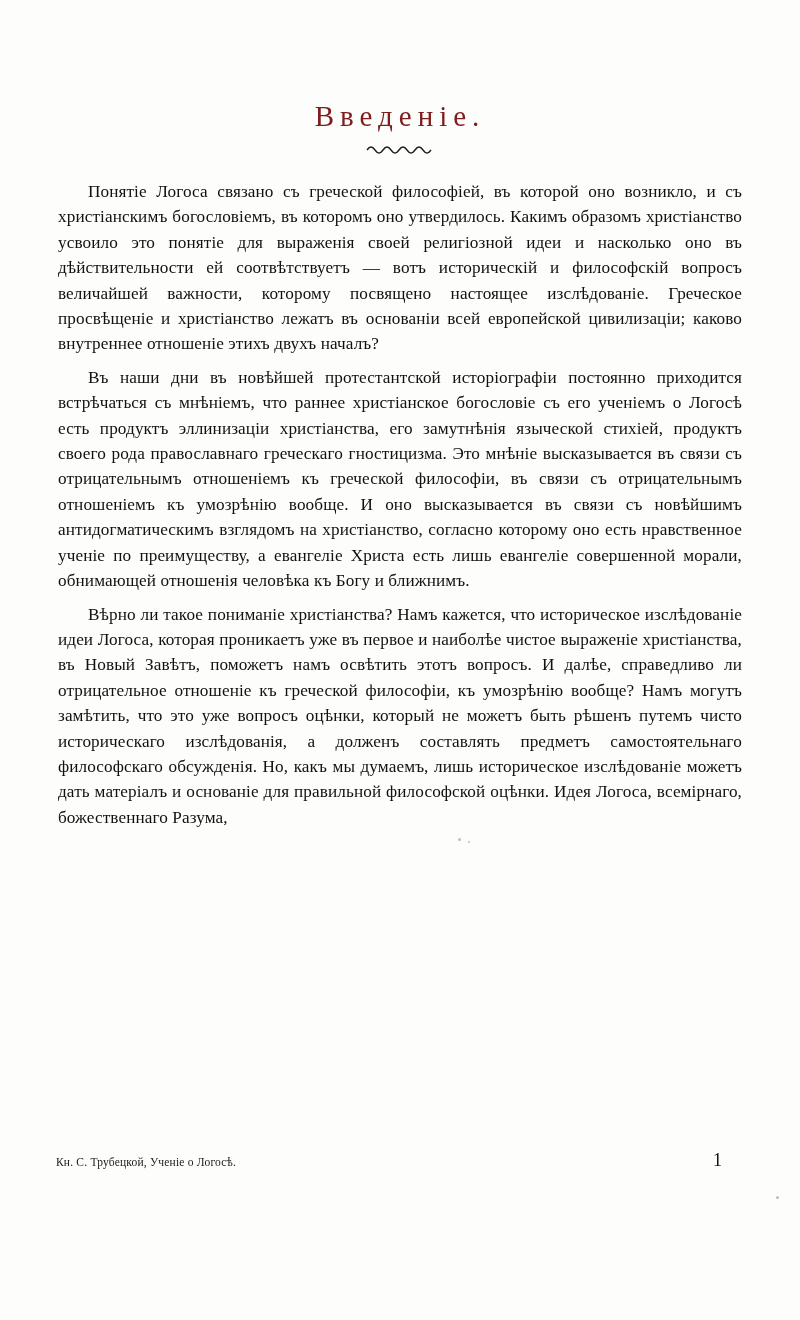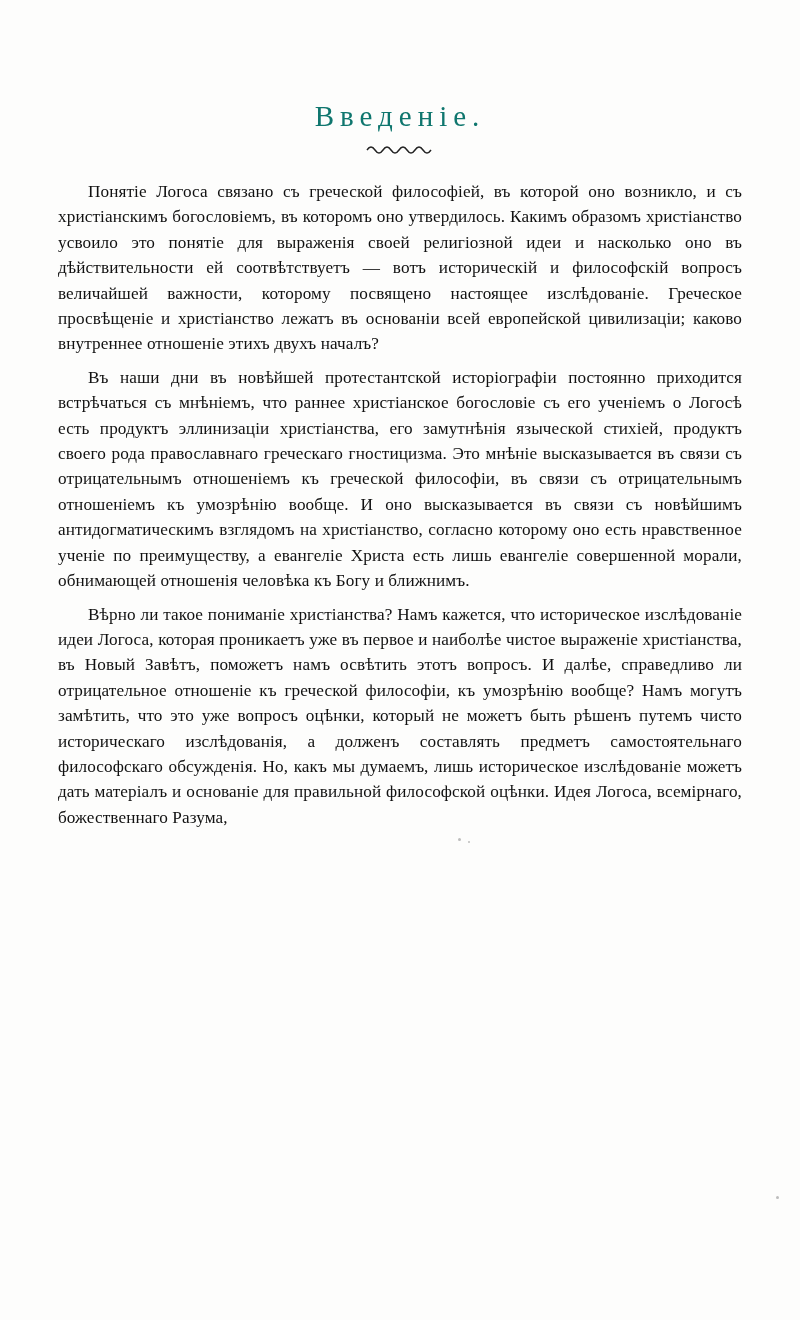--- a/index.html
+++ b/index.html
@@ -29,21 +29,21 @@
     top: 100px;
     width: 700px;
   }
   .page-title {
     text-align: center;
     font-size: 29px;
     letter-spacing: 6px;
     font-weight: normal;
     margin: 0 0 6px 0;
     font-family: "Liberation Serif", serif;
-    color: #0f766e;
+    color: #7f1d1d;
   }
   .ornament {
     text-align: center;
     margin: 8px 0 22px 0;
     height: 16px;
     color: #222;
   }
   .ornament svg {
     display: inline-block;
   }
@@ -102,18 +102,22 @@
     </div>
 
     <div class="body-text">
       <p>Понятіе Логоса связано съ греческой философіей, въ которой оно возникло, и съ христіанскимъ богословіемъ, въ которомъ оно утвердилось. Какимъ образомъ христіанство усвоило это понятіе для выраженія своей религіозной идеи и насколько оно въ дѣйствительности ей соотвѣтствуетъ — вотъ историческій и философскій вопросъ величайшей важности, которому посвящено настоящее изслѣдованіе. Греческое просвѣщеніе и христіанство лежатъ въ основаніи всей европейской цивилизаціи; каково внутреннее отношеніе этихъ двухъ началъ?</p>
       <p>Въ наши дни въ новѣйшей протестантской исторіографіи постоянно приходится встрѣчаться съ мнѣніемъ, что раннее христіанское богословіе съ его ученіемъ о Логосѣ есть продуктъ эллинизаціи христіанства, его замутнѣнія языческой стихіей, продуктъ своего рода православнаго греческаго гностицизма. Это мнѣніе высказывается въ связи съ отрицательнымъ отношеніемъ къ греческой философіи, въ связи съ отрицательнымъ отношеніемъ къ умозрѣнію вообще. И оно высказывается въ связи съ новѣйшимъ антидогматическимъ взглядомъ на христіанство, согласно которому оно есть нравственное ученіе по преимуществу, а евангеліе Христа есть лишь евангеліе совершенной морали, обнимающей отношенія человѣка къ Богу и ближнимъ.</p>
       <p>Вѣрно ли такое пониманіе христіанства? Намъ кажется, что историческое изслѣдованіе идеи Логоса, которая проникаетъ уже въ первое и наиболѣе чистое выраженіе христіанства, въ Новый Завѣтъ, поможетъ намъ освѣтить этотъ вопросъ. И далѣе, справедливо ли отрицательное отношеніе къ греческой философіи, къ умозрѣнію вообще? Намъ могутъ замѣтить, что это уже вопросъ оцѣнки, который не можетъ быть рѣшенъ путемъ чисто историческаго изслѣдованія, а долженъ составлять предметъ самостоятельнаго философскаго обсужденія. Но, какъ мы думаемъ, лишь историческое изслѣдованіе можетъ дать матеріалъ и основаніе для правильной философской оцѣнки. Идея Логоса, всемірнаго, божественнаго Разума,</p>
     </div>
 
   </div>
 
+  <div class="footer">
+    <span class="running-title">Кн. С. Трубецкой, Ученіе о Логосѣ.</span>
+    <span class="page-number">1</span>
+  </div>
 
   <div class="speck" style="left:458px; top:838px; width:3px; height:3px;"></div>
   <div class="speck" style="left:468px; top:841px; width:2px; height:2px;"></div>
   <div class="speck" style="left:776px; top:1196px; width:3px; height:3px;"></div>
 
 </div>
 
 </body></html>

